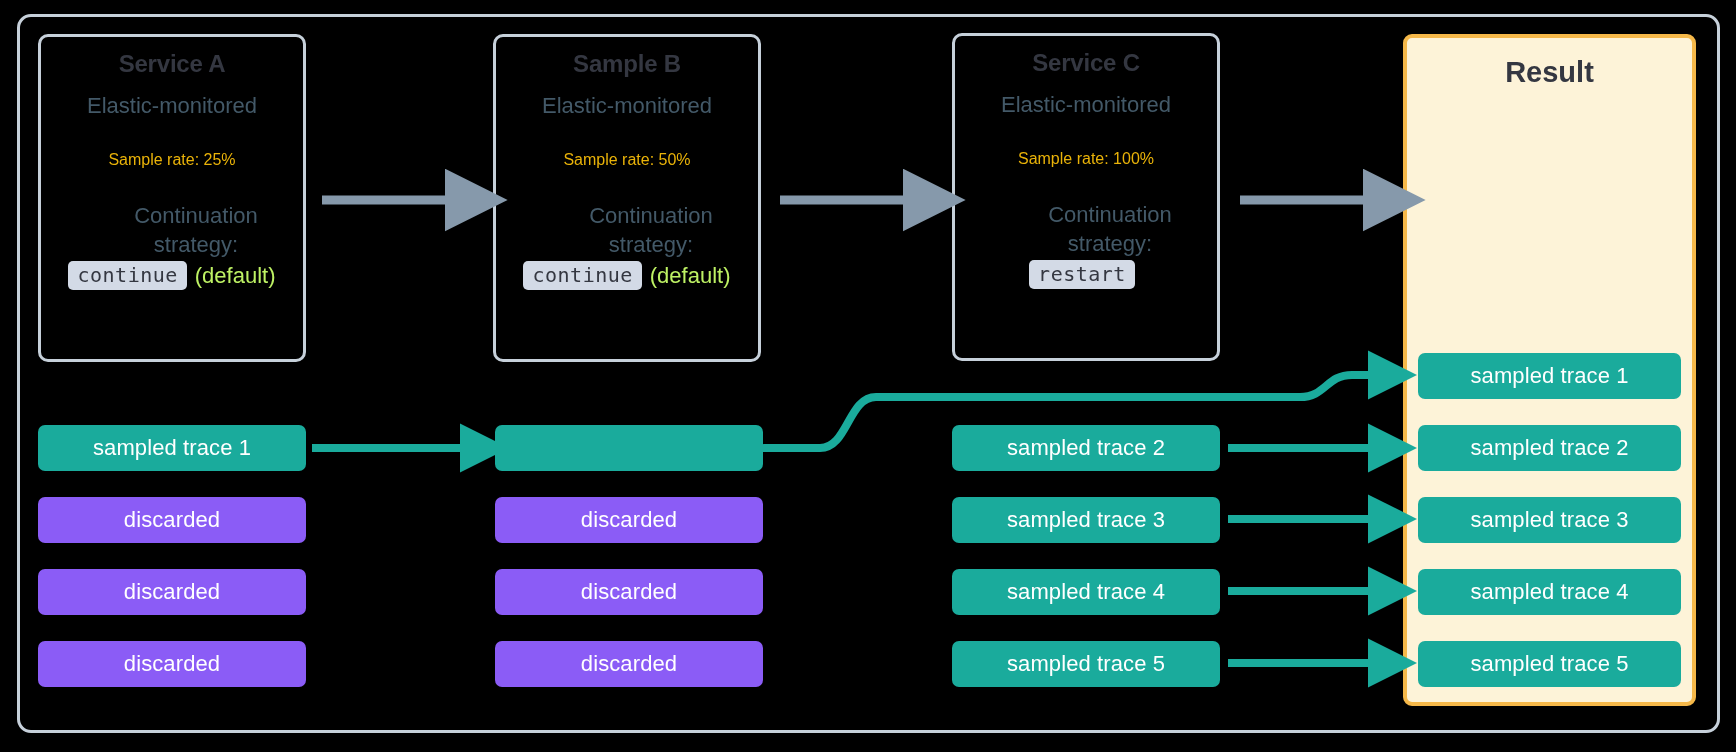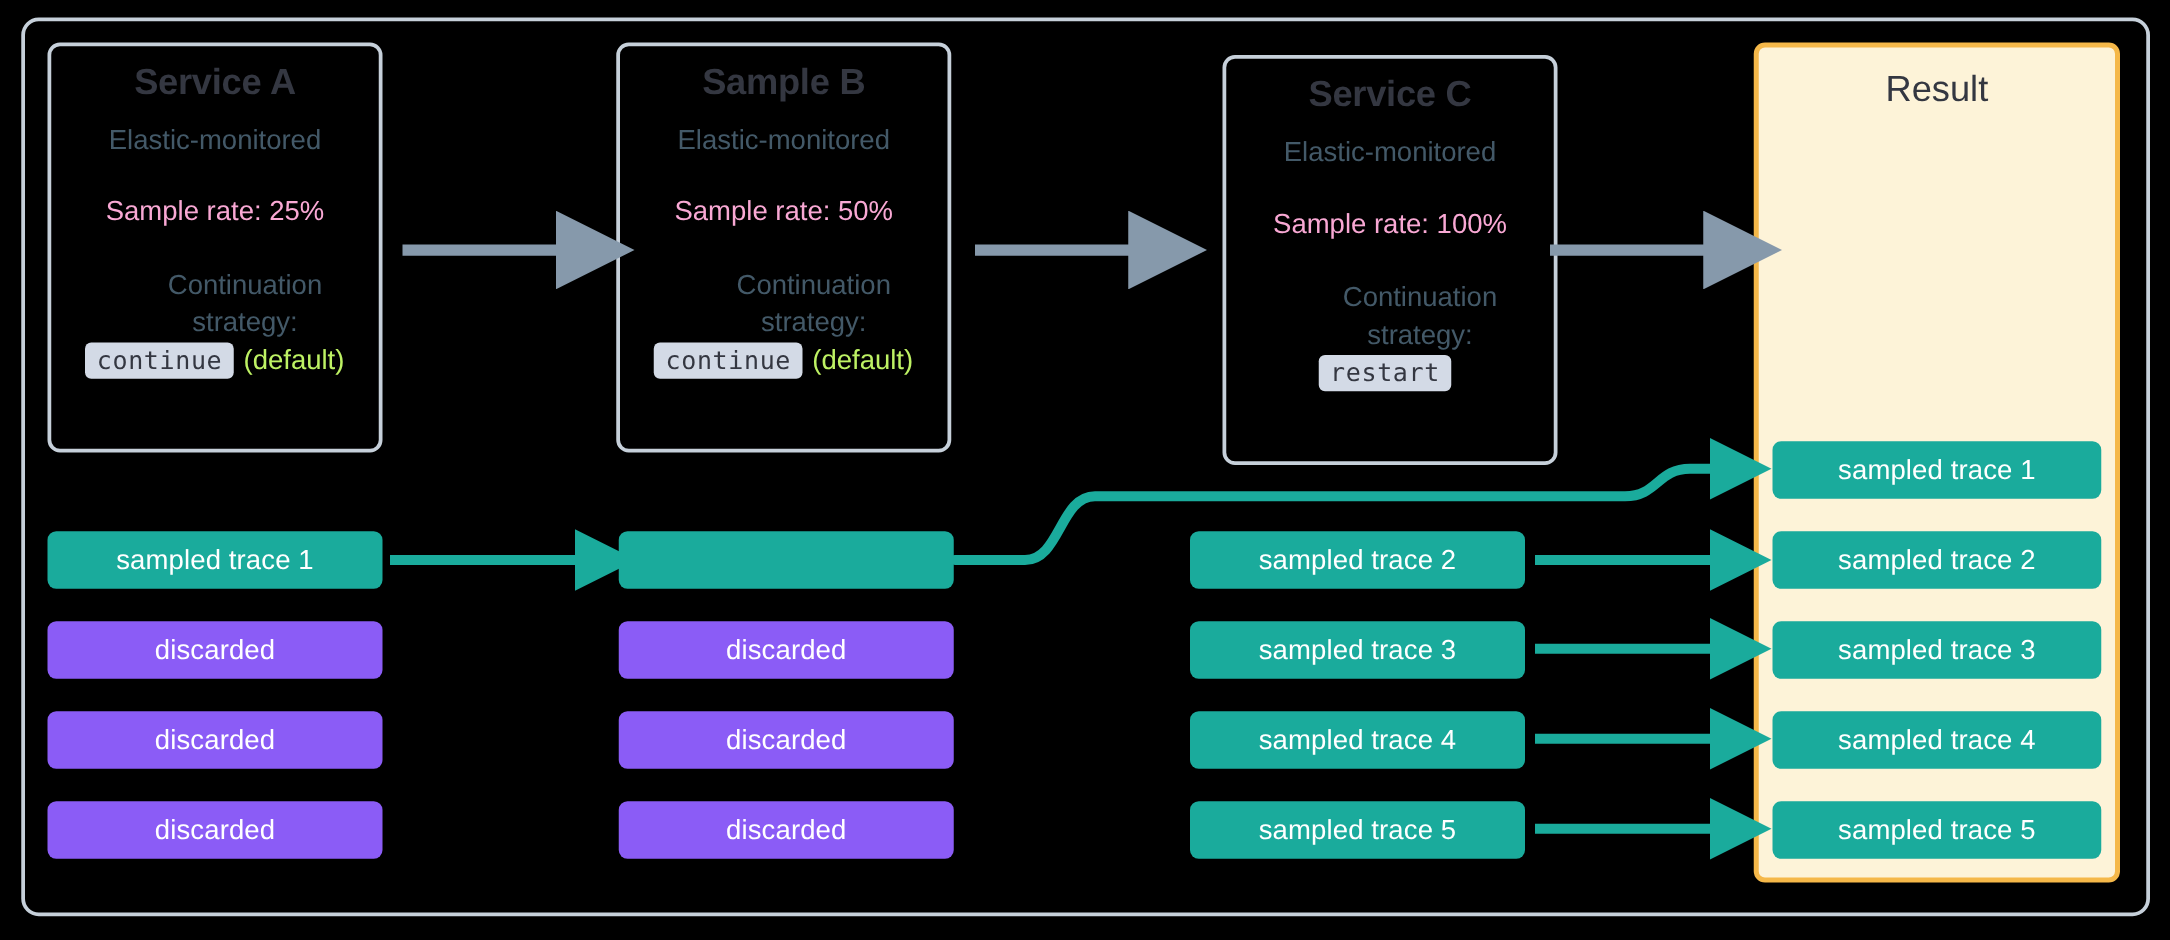--- a/index.html
+++ b/index.html
@@ -33,36 +33,36 @@
   .service-card {
     position: absolute;
     box-sizing: border-box;
     border: 3px solid #c6d0da;
     border-radius: 10px;
     background: transparent;
     text-align: center;
     padding-top: 14px;
   }
   .service-title {
-    font-size: 29px;
+    font-size: 24px;
     font-weight: bold;
     color: #343741;
     letter-spacing: -0.2px;
     line-height: 1.1;
     margin-bottom: 16px;
   }
   .service-sub {
     font-size: 22px;
     color: #435968;
     line-height: 1.15;
     margin-bottom: 32px;
   }
   .service-rate {
-    font-size: 22px;
-    color: #f9a8d4;
+    font-size: 16px;
+    color: #eab308;
     line-height: 1.15;
     margin-bottom: 32px;
   }
   .service-strategy-label {
     font-size: 22px;
     color: #435968;
     line-height: 1.32;
     padding-left: 48px;
   }
   .strategy-row {
@@ -89,21 +89,21 @@
   
   .result-panel {
     position: absolute;
     box-sizing: border-box;
     border: 4px solid #f5b849;
     border-radius: 9px;
     background: #fdf3d8;
   }
   .result-title {
     font-size: 29px;
-    font-weight: normal;
+    font-weight: bold;
     color: #343741;
     text-align: center;
     margin-top: 18px;
   }
   
   .pill {
     position: absolute;
     box-sizing: border-box;
     border-radius: 7px;
     display: flex;
@@ -153,21 +153,21 @@
     <div class="service-strategy-label">
       <div>Continuation</div>
       <div>strategy:</div>
     </div>
     <div class="strategy-row">
       <span class="code-chip">continue</span>
       <span class="default-note">(default)</span>
     </div>
   </div>
 
-  <div class="service-card" style="left:952px; top:44px; width:268px; height:328px;margin-left:26px;">
+  <div class="service-card" style="left:952px; top:33px; width:268px; height:328px;">
     <div class="service-title">Service C</div>
     <div class="service-sub">Elastic-monitored</div>
     <div class="service-rate">Sample rate: 100%</div>
     <div class="service-strategy-label">
       <div>Continuation</div>
       <div>strategy:</div>
     </div>
     <div class="strategy-row">
       <span class="code-chip">restart</span>
       <span class="default-note"></span>

